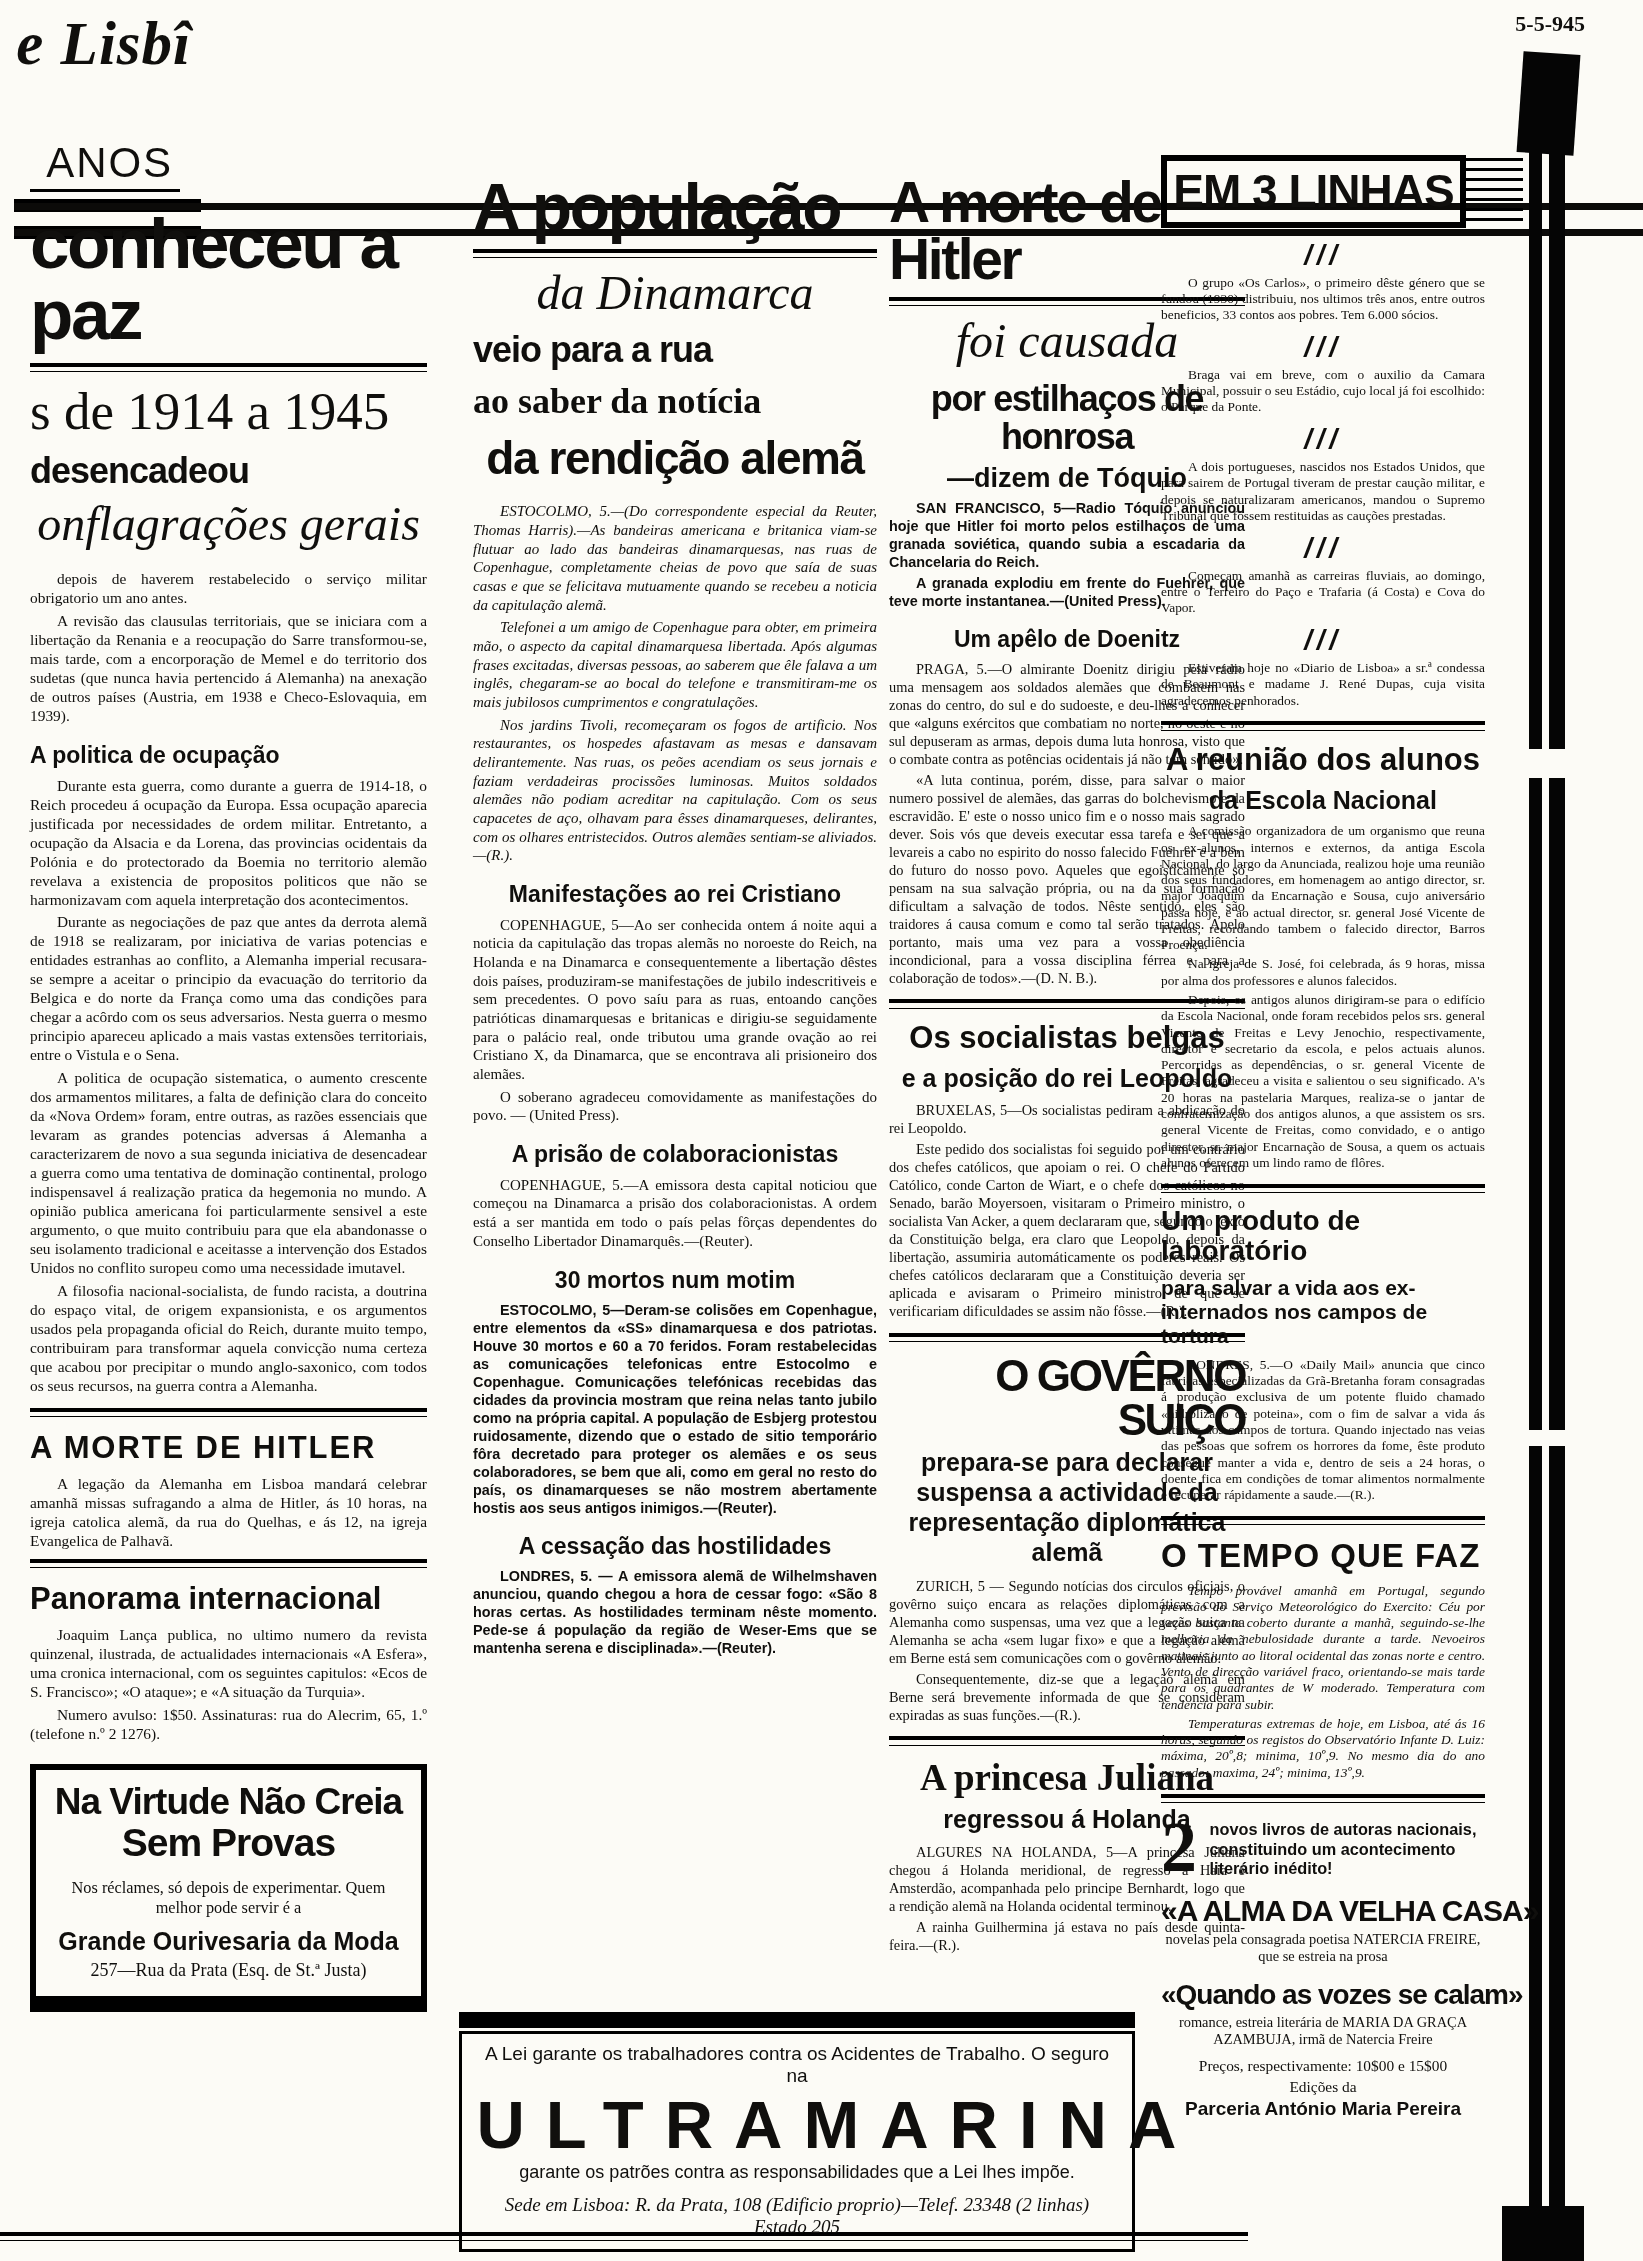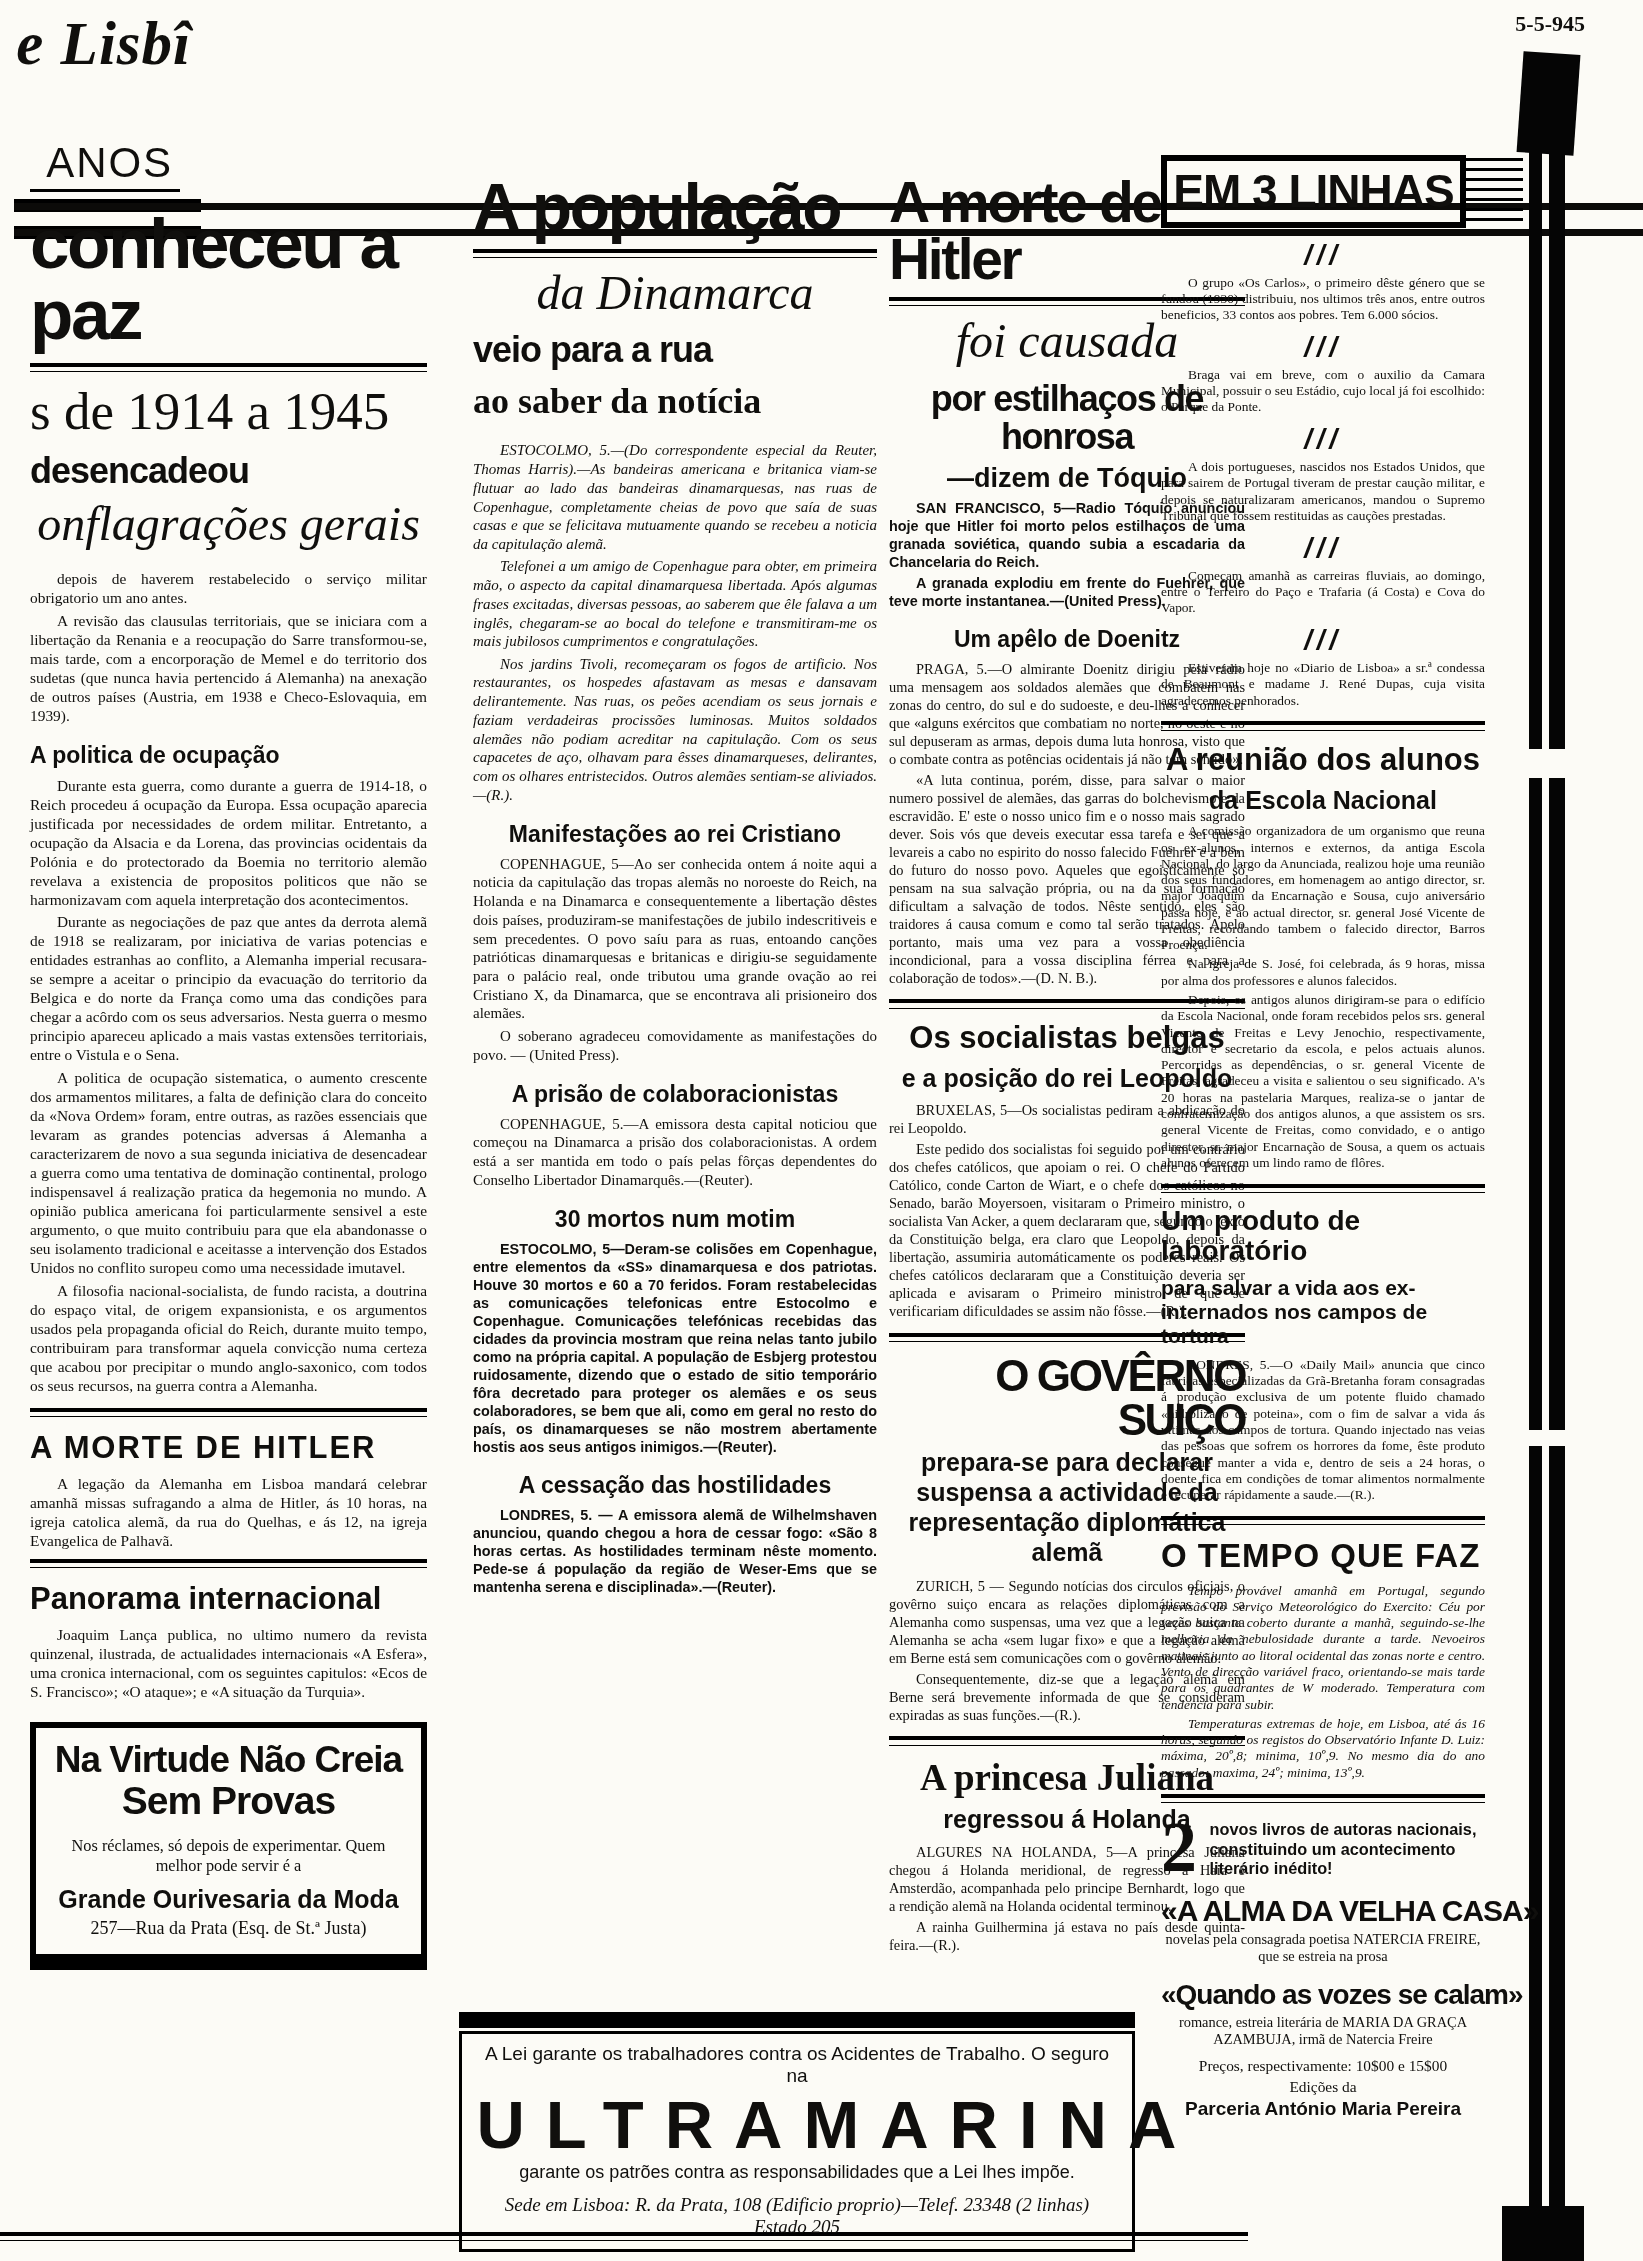--- a/index.html
+++ b/index.html
@@ -135,36 +135,38 @@
     </div>
   <div class="rule2"></div>
   <div class="h-mid caps">A MORTE DE HITLER</div>
   <div>
       <p class="para">A legação da Alemanha em Lisboa mandará celebrar amanhã missas sufragando a alma de Hitler, ás 10 horas, na igreja catolica alemã, da rua do Quelhas, e ás 12, na igreja Evangelica de Palhavã.</p>
     </div>
   <div class="rule2 tight"></div>
   <div class="h-mid">Panorama internacional</div>
   <div>
       <p class="para">Joaquim Lança publica, no ultimo numero da revista quinzenal, ilustrada, de actualidades internacionais «A Esfera», uma cronica internacional, com os seguintes capitulos: «Ecos de S. Francisco»; «O ataque»; e «A situação da Turquia».</p>
+      <p class="para">Numero avulso: 1$50. Assinaturas: rua do Alecrim, 65, 1.º (telefone n.º 2 1276).</p>
     </div>
   <div class="ad-virtude">
     <div class="t1">Na Virtude Não Creia</div>
     <div class="t2">Sem Provas</div>
     <div class="body">Nos réclames, só depois de experimentar. Quem melhor pode servir é a</div>
     <div class="store">Grande Ourivesaria da Moda</div>
     <div class="addr">257—Rua da Prata (Esq. de St.ª Justa)</div>
   </div>
 </div>
 
 <div class="col" id="col2">
   <div class="h-giant sz2">A população</div>
   <div class="rule2 tight"></div>
   <div class="h-ital">da Dinamarca</div>
   <div class="h-deck">veio para a rua</div>
   <div class="h-deck serifish">ao saber da notícia</div>
+  <div class="h-cond">da rendição alemã</div>
   <div style="margin-top:20px">
       <p class="para it">ESTOCOLMO, 5.—(Do correspondente especial da Reuter, Thomas Harris).—As bandeiras americana e britanica viam-se flutuar ao lado das bandeiras dinamarquesas, nas ruas de Copenhague, completamente cheias de povo que saía de suas casas e que se felicitava mutuamente quando se recebeu a noticia da capitulação alemã.</p>
       <p class="para it">Telefonei a um amigo de Copenhague para obter, em primeira mão, o aspecto da capital dinamarquesa libertada. Após algumas frases excitadas, diversas pessoas, ao saberem que êle falava a um inglês, chegaram-se ao bocal do telefone e transmitiram-me os mais jubilosos cumprimentos e congratulações.</p>
       <p class="para it">Nos jardins Tivoli, recomeçaram os fogos de artificio. Nos restaurantes, os hospedes afastavam as mesas e dansavam delirantemente. Nas ruas, os peões acendiam os seus jornais e faziam verdadeiras procissões luminosas. Muitos soldados alemães não podiam acreditar na capitulação. Com os seus capacetes de aço, olhavam para êsses dinamarqueses, delirantes, com os olhares entristecidos. Outros alemães sentiam-se aliviados.—(R.).</p>
     </div>
   <div>
       <div></div>
       <div></div>
       <div></div>
       <div></div>

